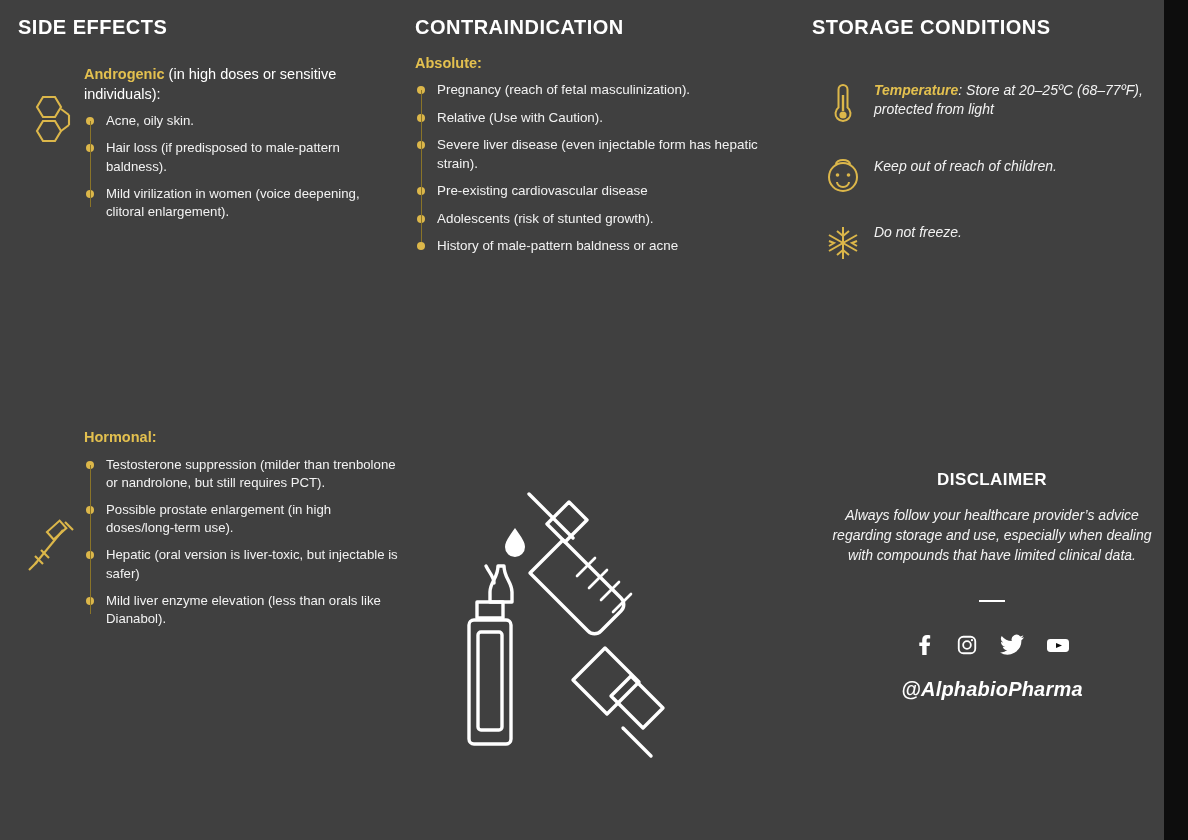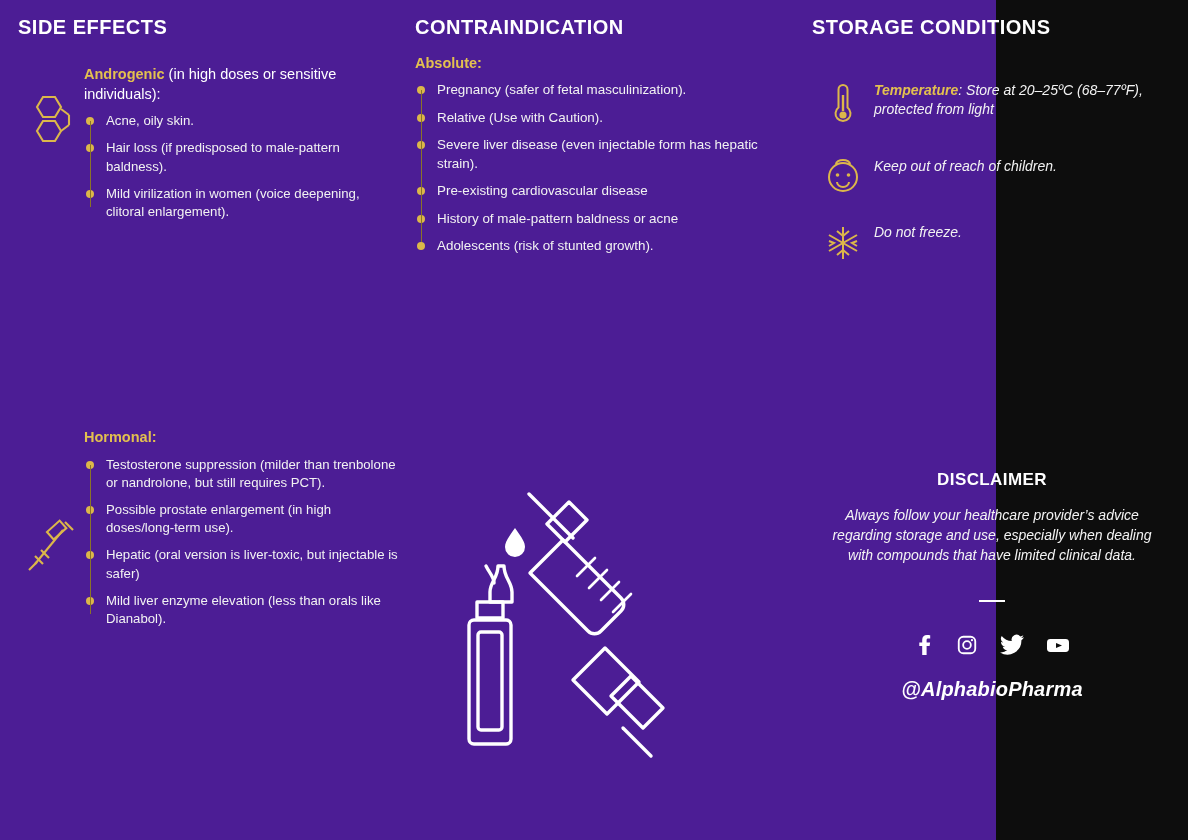--- a/index.html
+++ b/index.html
@@ -6,22 +6,22 @@
   html, body {
     margin: 0; padding: 0;
     width: 1188px; height: 840px;
     background: #0d0d0d;
     font-family: "Liberation Sans", sans-serif;
     color: #ffffff;
     overflow: hidden;
   }
   .page {
     position: relative;
-    width: 996px; height: 840px;
-    background: #4c1d95;
+    width: 1164px; height: 840px;
+    background: #404040;
   }
 
   
   .col { position: absolute; top: 0; }
   .col-left   { left: 18px;  width: 380px; }
   .col-mid    { left: 415px; width: 360px; }
   .col-right  { left: 812px; width: 360px; }
 
   .col-title {
     font-size: 20px;
@@ -209,26 +209,26 @@
           <li>Mild liver enzyme elevation (less than orals like Dianabol).</li>
         </ul>
       </div>
     </div>
   </div>
 
   <div class="col col-mid">
     <div class="col-title">CONTRAINDICATION</div>
     <div class="sub-head">Absolute:</div>
     <ul class="bullets mid line">
-      <li>Pregnancy (safer of fetal masculinization).</li>
+      <li>Pregnancy (reach of fetal masculinization).</li>
       <li>Relative (Use with Caution).</li>
       <li>Severe liver disease (even injectable form has hepatic strain).</li>
       <li>Pre-existing cardiovascular disease</li>
+      <li>Adolescents (risk of stunted growth).</li>
       <li>History of male-pattern baldness or acne</li>
-      <li>Adolescents (risk of stunted growth).</li>
     </ul>
   </div>
 
   <div class="col col-right">
     <div class="col-title">STORAGE CONDITIONS</div>
 
     <div style="margin-top:40px;font-style:italic;">
       <div class="storage-row">
         <div class="storage-icon">
           <svg width="34" height="48" viewBox="0 0 34 48" fill="none" stroke="#dcb74a" stroke-width="2">

